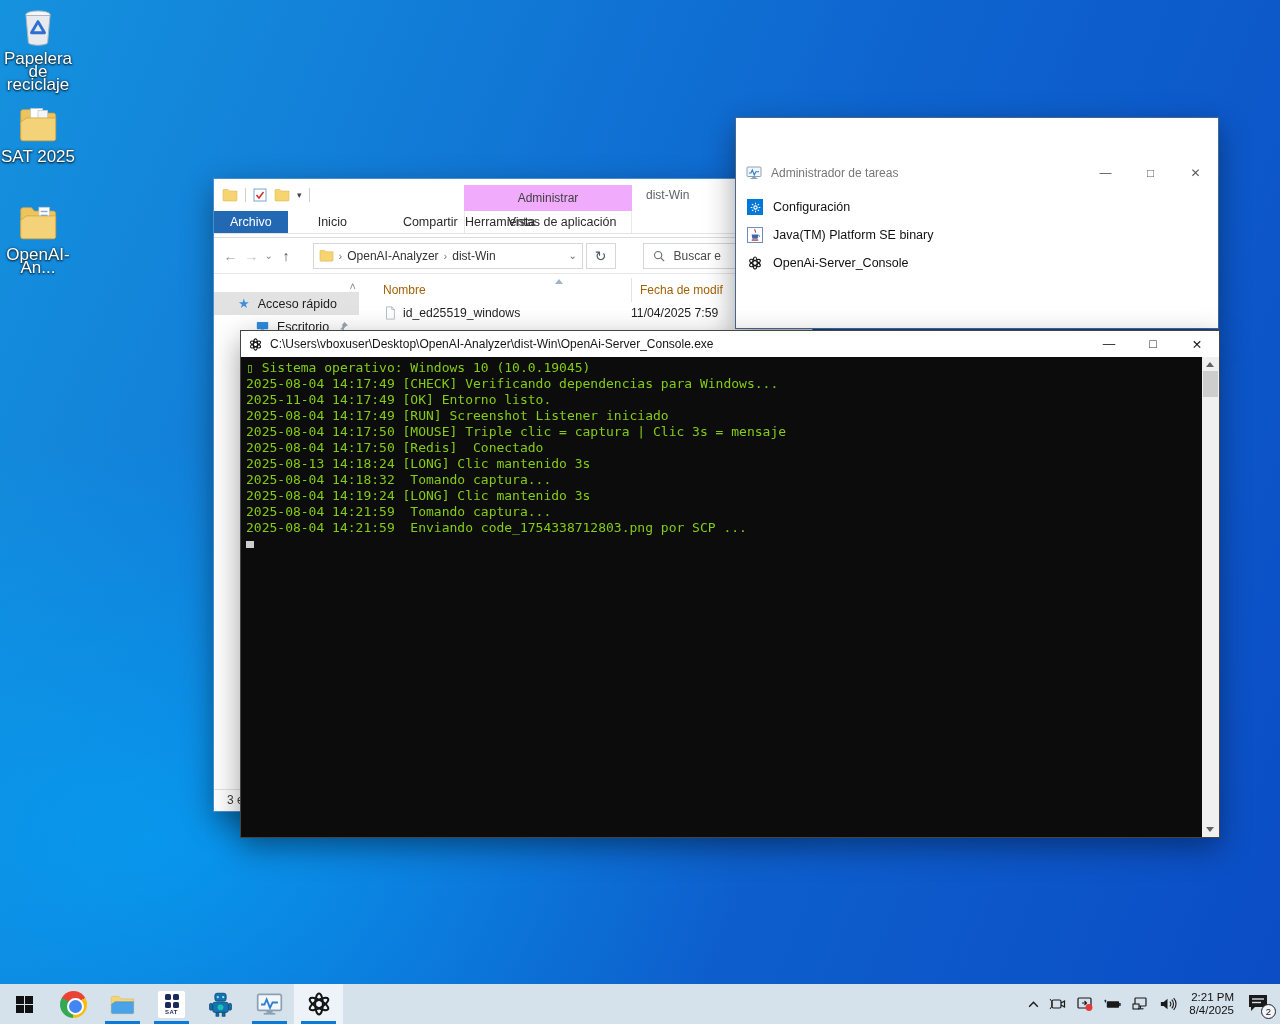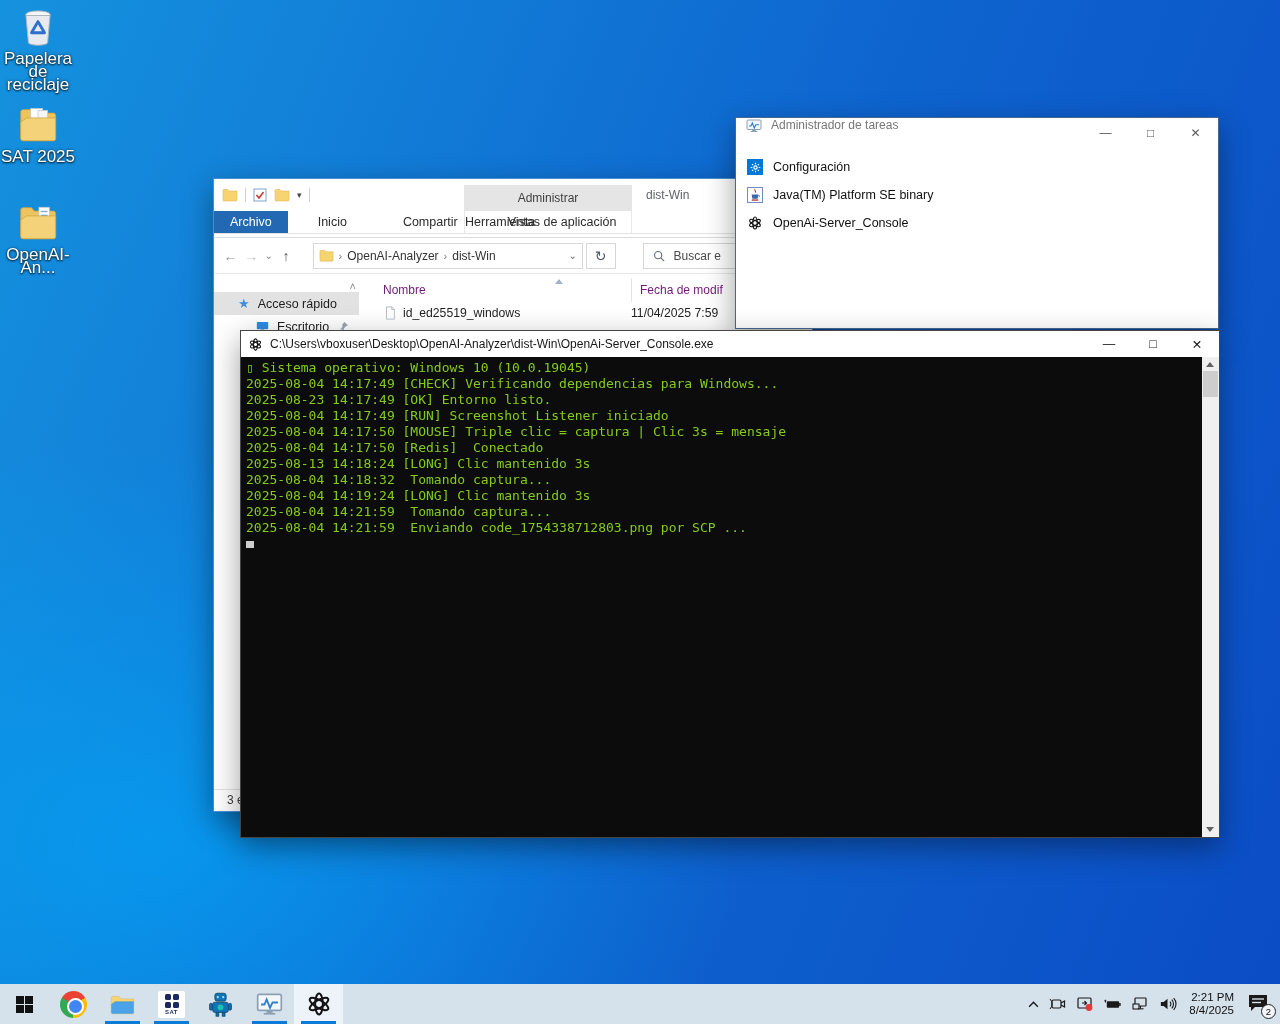--- a/index.html
+++ b/index.html
@@ -16,21 +16,21 @@
   .desk-icon .dico { width:46px; height:46px; margin:0 auto; display:block; }
   .desk-icon .dlabel { margin-top:2px; font-size:17px; line-height:13px; color:#fff;
     text-shadow:0 1px 2px rgba(0,0,0,.85), 0 0 3px rgba(0,0,0,.6); }
 
   
   .explorer { left:213px; top:178px; width:600px; height:634px; background:#fff;
     border:1px solid #4a8fd2; z-index:1; font-size:12px; color:#222; }
   .ex-titlebar { position:relative; height:32px; background:#fff; display:flex; align-items:center; padding-left:8px; }
   .qat { display:flex; align-items:center; gap:7px; }
   .qat .sep { width:1px; height:14px; background:#cfcfcf; }
-  .ctx-tab { position:absolute; left:250px; top:6px; width:168px; height:38px; background:#e5e5e5;
+  .ctx-tab { position:absolute; left:250px; top:6px; width:168px; height:38px; background:#f0abfc;
     color:#3f3f3f; font-size:12px; text-align:center; line-height:26px; }
   .ex-wintitle { position:absolute; left:432px; top:9px; color:#5f6368; font-size:12px; }
   .ex-tabs { position:relative; height:23px; display:flex; align-items:stretch; border-bottom:1px solid #e4e4e4; background:#fff; }
   .ex-tab { padding:0 16px; line-height:22px; font-size:12.5px; color:#2b2b2b; }
   .ex-tab.filetab { background:#2268b2; color:#fff; }
   .ex-tab.ctx { position:absolute; left:250px; top:0; width:168px; text-align:left; padding:0; border-left:1px solid #e8e8e8; border-right:1px solid #e8e8e8; }
   .ex-ribbonstrip { height:4px; background:#fff; border-bottom:1px solid #dcdcdc; }
   .ex-navrow { height:36px; display:flex; align-items:center; padding:0 6px; border-bottom:1px solid #e6e6e6; }
   .navglyph { display:inline-block; text-align:center; font-size:14px; }
   .abox { height:26px; border:1px solid #d6d6d6; background:#fff; display:flex; align-items:center; }
@@ -40,34 +40,34 @@
   .searchbox { width:170px; margin-left:27px; padding:0 9px; gap:9px; color:#4a4a4a; }
   .ex-body { position:relative; display:flex; height:515px; }
   .ex-sidebar { width:145px; padding-top:18px; position:relative; }
   .sb-scroll-up { position:absolute; right:3px; top:6px; color:#888; font-size:11px; }
   .sb-row { height:23px; display:flex; align-items:center; gap:8px; font-size:12.5px; color:#1d1d1d; }
   .sb-row.sel { background:#e2e2e2; }
   .sb-row.lv0 { padding-left:24px; }
   .sb-row.lv1 { padding-left:42px; }
   .sb-pin { margin-left:auto; margin-right:10px; }
   .ex-main { flex:1; padding-top:4px; position:relative; }
-  .hdr-row { height:24px; display:flex; align-items:center; font-size:12px; color:#701a75; position:relative; }
+  .hdr-row { height:24px; display:flex; align-items:center; font-size:12px; color:#a16207; position:relative; }
   .hdr-name { padding-left:24px; width:272px; }
   .hdr-date { padding-left:8px; border-left:1px solid #e3e3e3; height:100%; display:flex; align-items:center; }
   .sort-caret { position:absolute; left:196px; top:1px; width:0; height:0;
     border-left:4px solid transparent; border-right:4px solid transparent; border-bottom:5px solid #9fb4c8; }
   .file-row { height:22px; display:flex; align-items:center; font-size:12.2px; color:#1f1f1f; }
   .file-name { display:flex; align-items:center; gap:6px; padding-left:24px; width:272px; }
   .ex-status { position:absolute; left:0; right:0; bottom:0; height:22px; border-top:1px solid #e3e3e3;
     font-size:12px; color:#3c3c3c; line-height:21px; padding-left:13px; background:#fff; }
 
   
   .taskmgr { left:735px; top:117px; width:484px; height:212px; background:#fff;
     border:1px solid #47688c; z-index:2; }
-  .tm-titlebar { height:30px; display:flex; padding-left:10px; gap:9px; }
+  .tm-titlebar { height:30px; display:flex; align-items:center; padding-left:10px; gap:9px;margin-top:40px; }
   .tm-title { font-size:12px; color:#767676; }
   .capbtns { margin-left:auto; display:flex; height:100%; }
   .capbtn { width:45px; height:100%; display:flex; align-items:center; justify-content:center; font-size:12px; color:#5a5a5a; }
   .tm-rows { padding-top:5px; }
   .tm-row { height:28px; display:flex; align-items:center; gap:10px; padding-left:11px; font-size:12.5px; color:#101010; }
   .gear-sq { width:16px; height:16px; background:#0078d7; display:flex; align-items:center; justify-content:center; }
 
   
   .console { left:240px; top:330px; width:980px; height:508px; background:#0c0c0c;
     border:1px solid #454545; z-index:3; }
@@ -313,21 +313,21 @@
     <span class="cs-title">C:\Users\vboxuser\Desktop\OpenAI-Analyzer\dist-Win\OpenAi-Server_Console.exe</span>
     <div class="capbtns">
       <div class="cs-capbtn">—</div>
       <div class="cs-capbtn">□</div>
       <div class="cs-capbtn">✕</div>
     </div>
   </div>
   <div class="cs-content">
     <div class="cline">▯ Sistema operativo: Windows 10 (10.0.19045)</div>
     <div class="cline">2025-08-04 14:17:49 [CHECK] Verificando dependencias para Windows...</div>
-    <div class="cline">2025-08-23 14:17:49 [OK] Entorno listo.</div>
+    <div class="cline">2025-11-04 14:17:49 [OK] Entorno listo.</div>
     <div class="cline">2025-08-04 14:17:49 [RUN] Screenshot Listener iniciado</div>
     <div class="cline">2025-08-04 14:17:50 [MOUSE] Triple clic = captura | Clic 3s = mensaje</div>
     <div class="cline">2025-08-04 14:17:50 [Redis]  Conectado</div>
     <div class="cline">2025-08-13 14:18:24 [LONG] Clic mantenido 3s</div>
     <div class="cline">2025-08-04 14:18:32  Tomando captura...</div>
     <div class="cline">2025-08-04 14:19:24 [LONG] Clic mantenido 3s</div>
     <div class="cline">2025-08-04 14:21:59  Tomando captura...</div>
     <div class="cline">2025-08-04 14:21:59  Enviando code_1754338712803.png por SCP ...</div>
     <div class="cursor"></div>
   </div>

